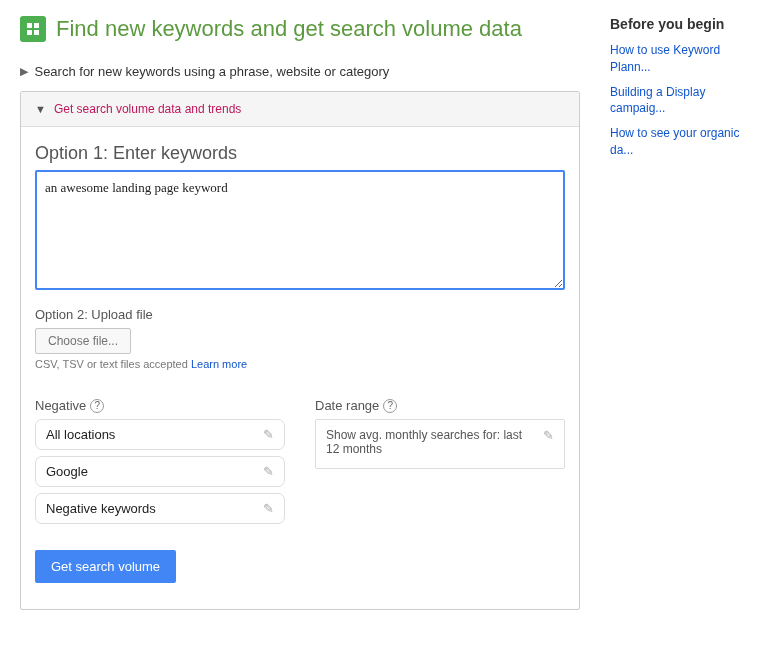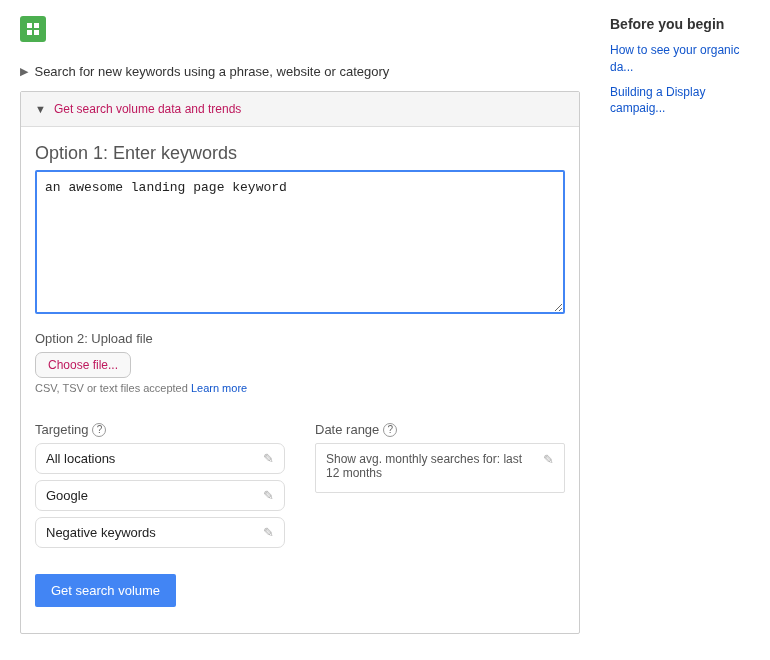--- a/index.html
+++ b/index.html
@@ -106,45 +106,45 @@
 
     
     .option-label {
       font-size: 18px;
       color: #555;
       margin-bottom: 6px;
     }
 
     .keyword-textarea {
       width: 100%;
-      height: 144px;
+      height: 120px;
       border: 2px solid #4285f4;
       border-radius: 2px;
       padding: 8px;
       font-size: 13px;
       color: #222;
       resize: vertical;
       outline: none;
-      font-family: Liberation Mono, monospace;
+      font-family: Liberation Serif, serif;
     }
 
     .option2-label {
       font-size: 13px;
       color: #555;
       margin-top: 14px;
       margin-bottom: 6px;
     }
 
     .choose-file-btn {
       background: #f8f8f8;
       border: 1px solid #c6c6c6;
-      border-radius: 7px;
+      border-radius: 2px;
       padding: 5px 12px;
       font-size: 12px;
-      color: #be185d;
+      color: #737373;
       cursor: pointer;
       margin-bottom: 4px;
     }
 
     .file-hint {
       font-size: 11px;
       color: #777;
       margin-bottom: 28px;
     }
 
@@ -265,20 +265,21 @@
 
     <div class="page-header">
       <div class="header-icon">
         <svg width="14" height="14" viewBox="0 0 14 14">
           <rect x="1" y="1" width="5" height="5"></rect>
           <rect x="8" y="1" width="5" height="5"></rect>
           <rect x="1" y="8" width="5" height="5"></rect>
           <rect x="8" y="8" width="5" height="5"></rect>
         </svg>
       </div>
+      <h1 class="page-title">Find new keywords and get search volume data</h1>
     </div>
 
     <div class="section-collapsed">
       <span class="arrow">▶</span>
       <span>Search for new keywords using a phrase, website or category</span>
     </div>
 
     <div class="section-expanded">
       <div class="section-header">
         <span class="arrow">▼</span>
@@ -296,21 +297,21 @@
         <div class="file-hint">
           <span>CSV, TSV or text files accepted</span>
           <a href="#">Learn more</a>
         </div>
 
         
         <div class="options-row">
 
           <div class="targeting-col">
             <div class="col-header">
-              <span class="col-title">Targeting</span>
+              <span class="col-title">Negative</span>
               <span class="help-icon">?</span>
             </div>
             <div class="dropdown-item">
               <span>All locations</span>
               <span class="edit-icon">✎</span>
             </div>
             <div class="dropdown-item">
               <span>Google</span>
               <span class="edit-icon">✎</span>
             </div>
@@ -338,16 +339,17 @@
           <button class="get-search-btn">Get search volume</button>
         </div>
 
       </div>
     </div>
 
   </div>
 
   <div class="sidebar">
     <div class="sidebar-title">Before you begin</div>
+    <a href="#" class="sidebar-link">How to use Keyword Plann...</a>
+    <a href="#" class="sidebar-link">Building a Display campaig...</a>
     <a href="#" class="sidebar-link">How to see your organic da...</a>
-    <a href="#" class="sidebar-link">Building a Display campaig...</a>
   </div>
 </div>
 
 </body></html>

